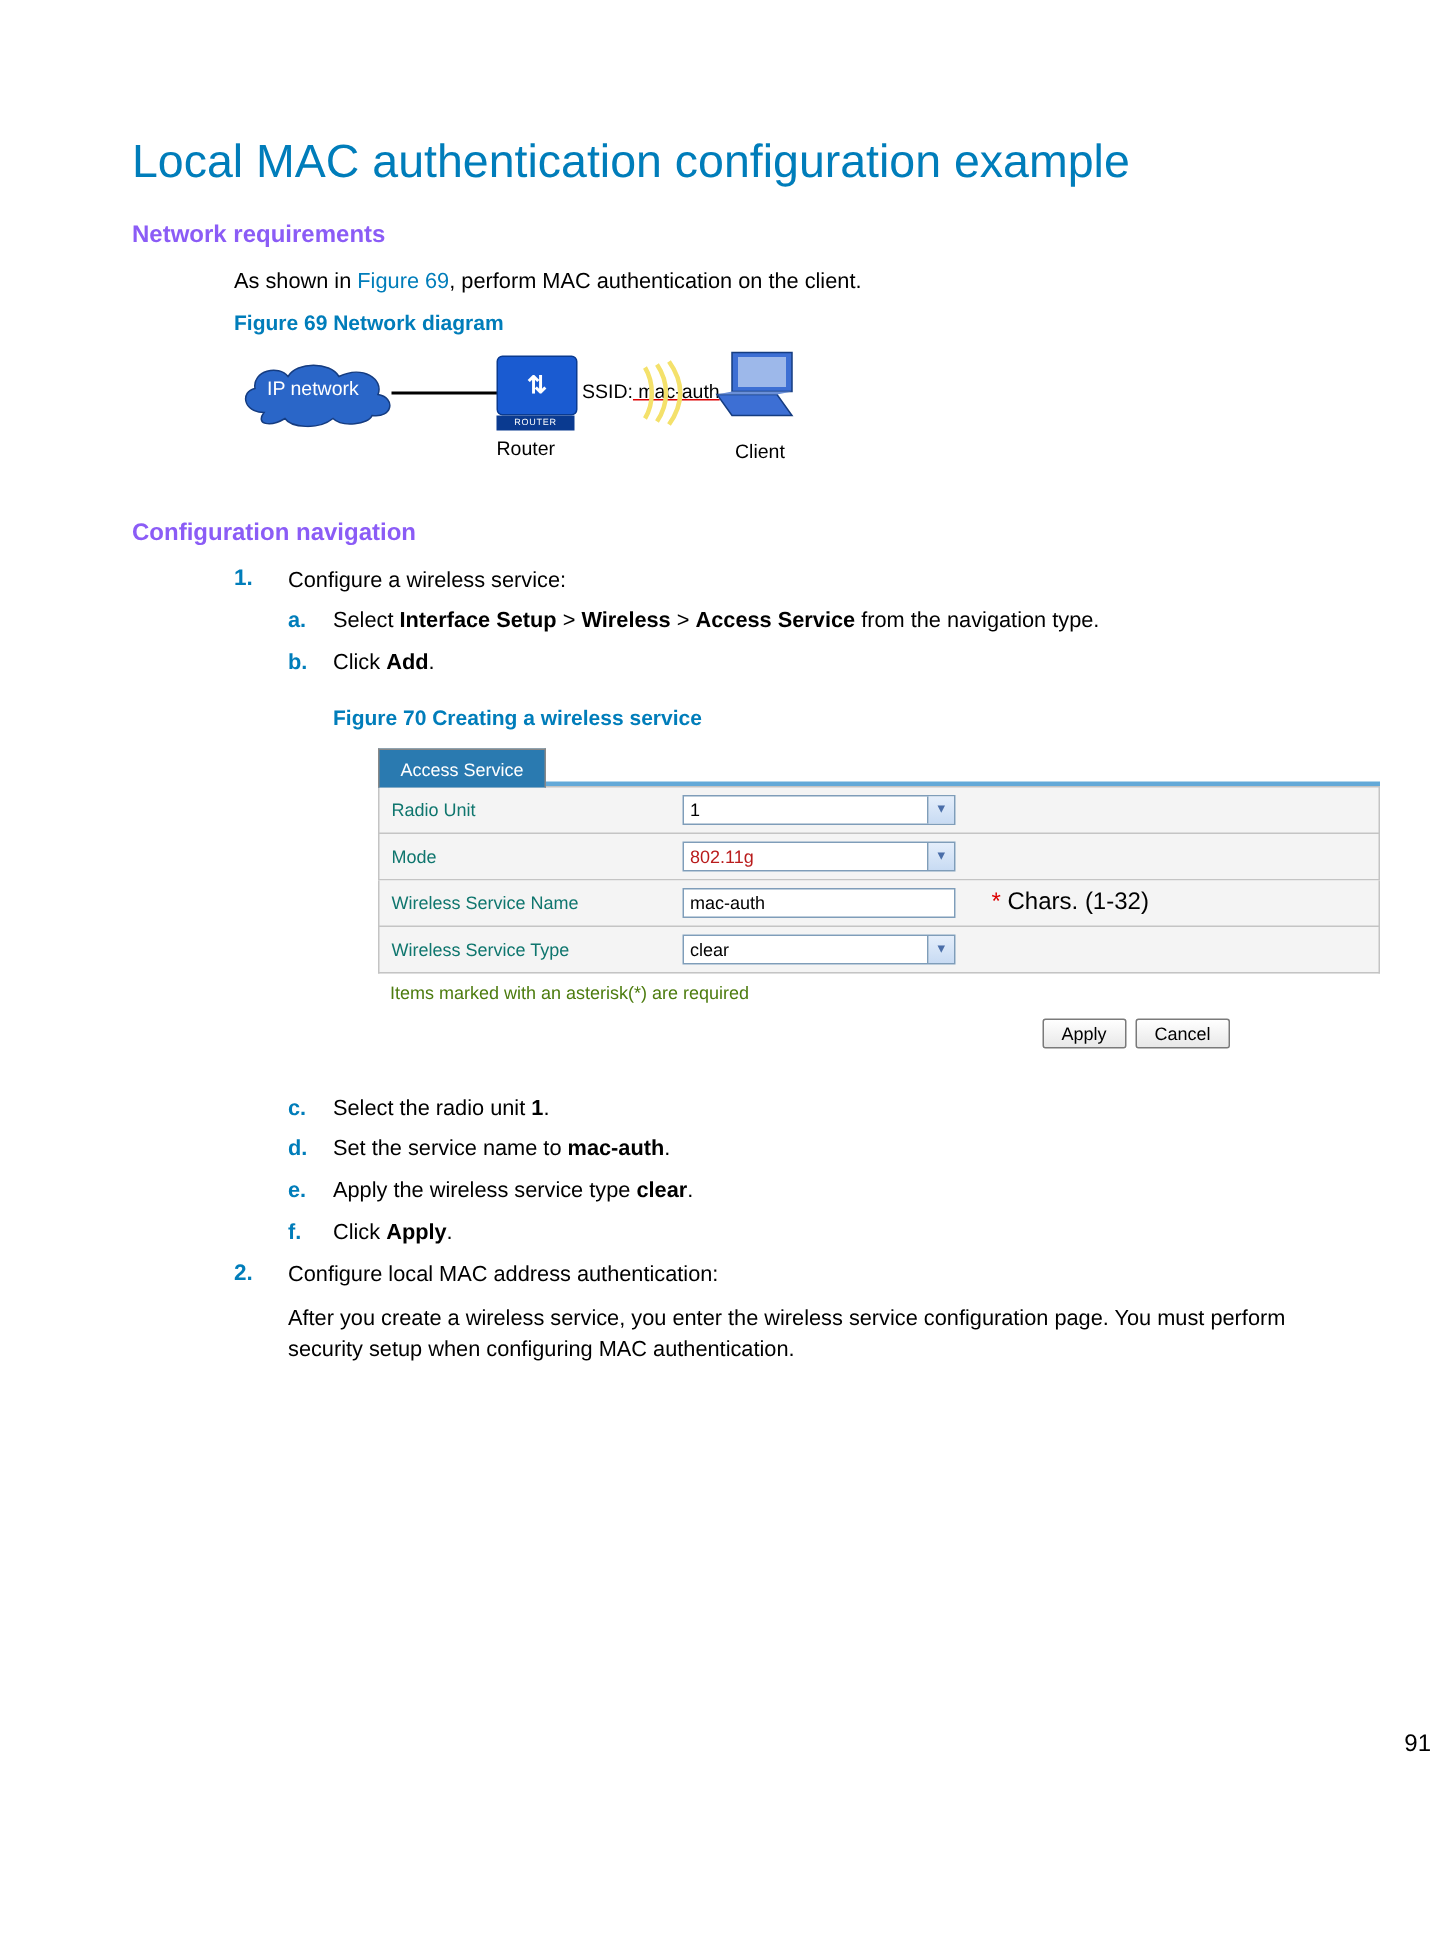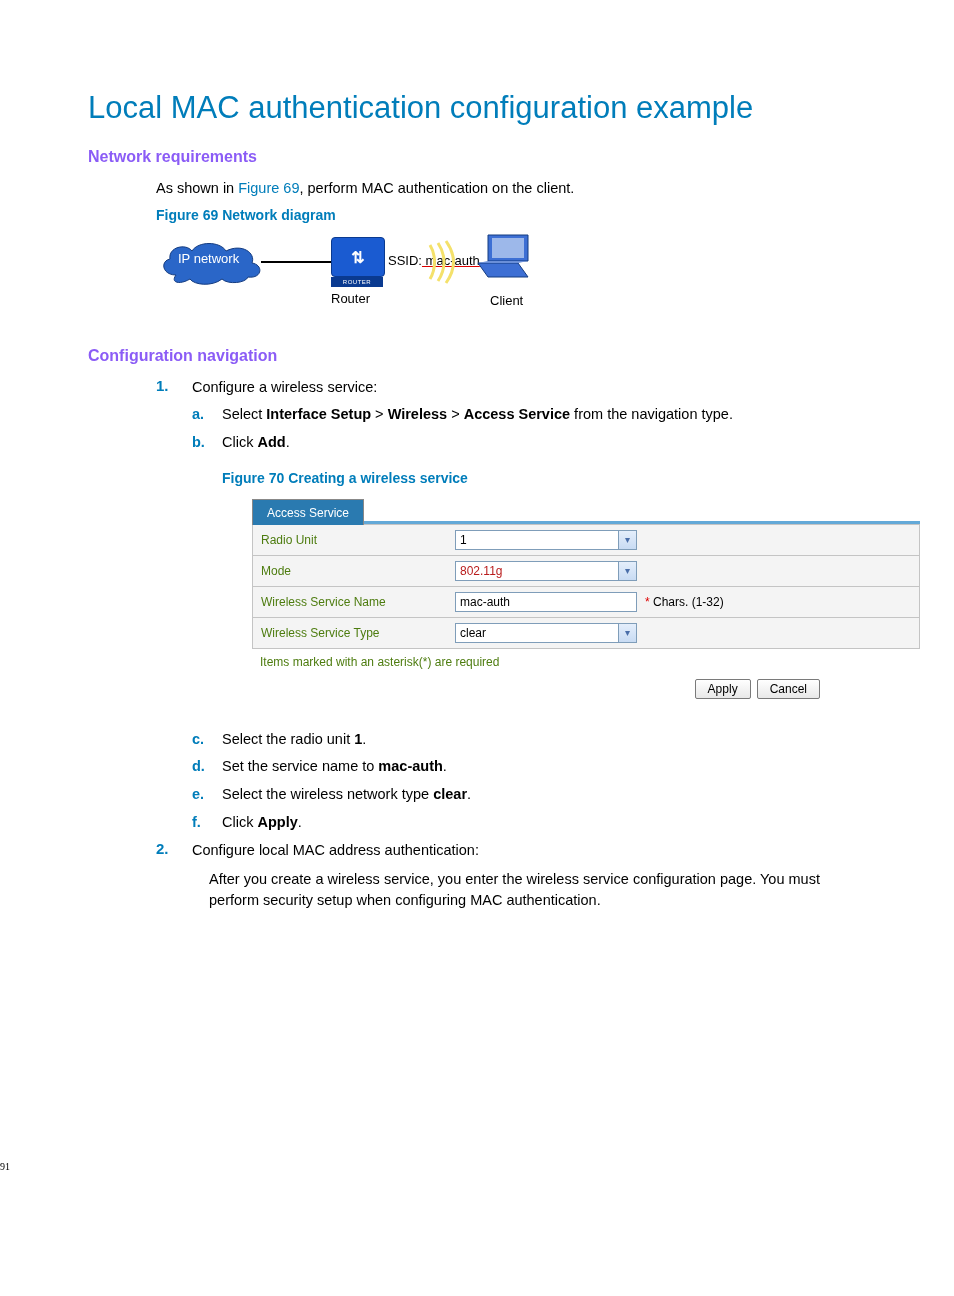--- a/index.html
+++ b/index.html
@@ -143,62 +143,61 @@
   }
   .blue-bar { height:3px; background:#63a9d8; }
   .form-row {
     display:flex; align-items:center;
     border:1px solid #c4c4c4; border-top:none;
     background:#f4f4f4;
     height:30px;
   }
   .form-row.first { border-top:1px solid #c4c4c4; }
   .form-label {
-    width:194px; padding-left:8px; color:#4d7c0f;
+    width:194px; padding-left:8px; color:#0f766e;
   }
   .form-control {
     width:182px; height:20px;
     border:1px solid #7f9db9;
     background:#fff;
     display:flex; align-items:center;
     position:relative;
     box-sizing:border-box;
   }
   .form-control.disabled { color:#999; }
   .form-control .txt { padding-left:4px; font-size:12px; flex:1; }
   .dropdown-btn {
     width:17px; height:18px;
     background: linear-gradient(#e4eefb,#c8dbf3);
     border-left:1px solid #7f9db9;
     display:flex; align-items:center; justify-content:center;
     color:#4a6ea9;
     font-size:10px;
   }
-  .hint { margin-left:8px; font-size:12px; }
+  .hint { margin-left:24px; font-size:16px; }
   .hint .ast { color:#d00; }
   .note-row { padding:4px 0 0 8px; font-size:12px; color:#4d7c0f; }
   .btn-row {
     display:flex; justify-content:flex-end; gap:6px;
     margin:8px 100px 0 0;
   }
   .win-btn {
     border:1px solid #7a7a7a;
     background: linear-gradient(#fff,#e8e8e8);
     padding:2px 12px;
     font-size:12px;
     font-family: Verdana, Arial, sans-serif;
     border-radius:2px;
     cursor:pointer;
   }
   .page-number {
     position:absolute;
     bottom:28px; left:0; right:0;
-    text-align:left;
-    font-size:10px;
-    font-family:Liberation Serif, serif;
+    text-align:right;
+    font-size:16px;
   }
 </style>
 </head>
 <body>
 
 <div class="page">
 
   <h1 class="page-title">Local MAC authentication configuration example</h1>
 
   <h2 class="section-title">Network requirements</h2>
@@ -313,30 +312,30 @@
         <li>
           <span class="letter">c.</span>
           <span>Select the radio unit </span><span class="bold">1</span><span>.</span>
         </li>
         <li>
           <span class="letter">d.</span>
           <span>Set the service name to </span><span class="bold">mac-auth</span><span>.</span>
         </li>
         <li>
           <span class="letter">e.</span>
-          <span>Select the wireless network type </span><span class="bold">clear</span><span>.</span>
+          <span>Apply the wireless service type </span><span class="bold">clear</span><span>.</span>
         </li>
         <li>
           <span class="letter">f.</span>
           <span>Click </span><span class="bold">Apply</span><span>.</span>
         </li>
       </ol>
     </li>
 
     <li>
       <span class="num">2.</span>
       <span class="para">Configure local MAC address authentication:</span>
-      <p class="para" style="margin-top:8px;margin-left:17px;">After you create a wireless service, you enter the wireless service configuration page. You must perform security setup when configuring MAC authentication.</p>
+      <p class="para" style="margin-top:8px;">After you create a wireless service, you enter the wireless service configuration page. You must perform security setup when configuring MAC authentication.</p>
     </li>
   </ol>
 
   <div class="page-number">91</div>
 </div>
 
 </body></html>

